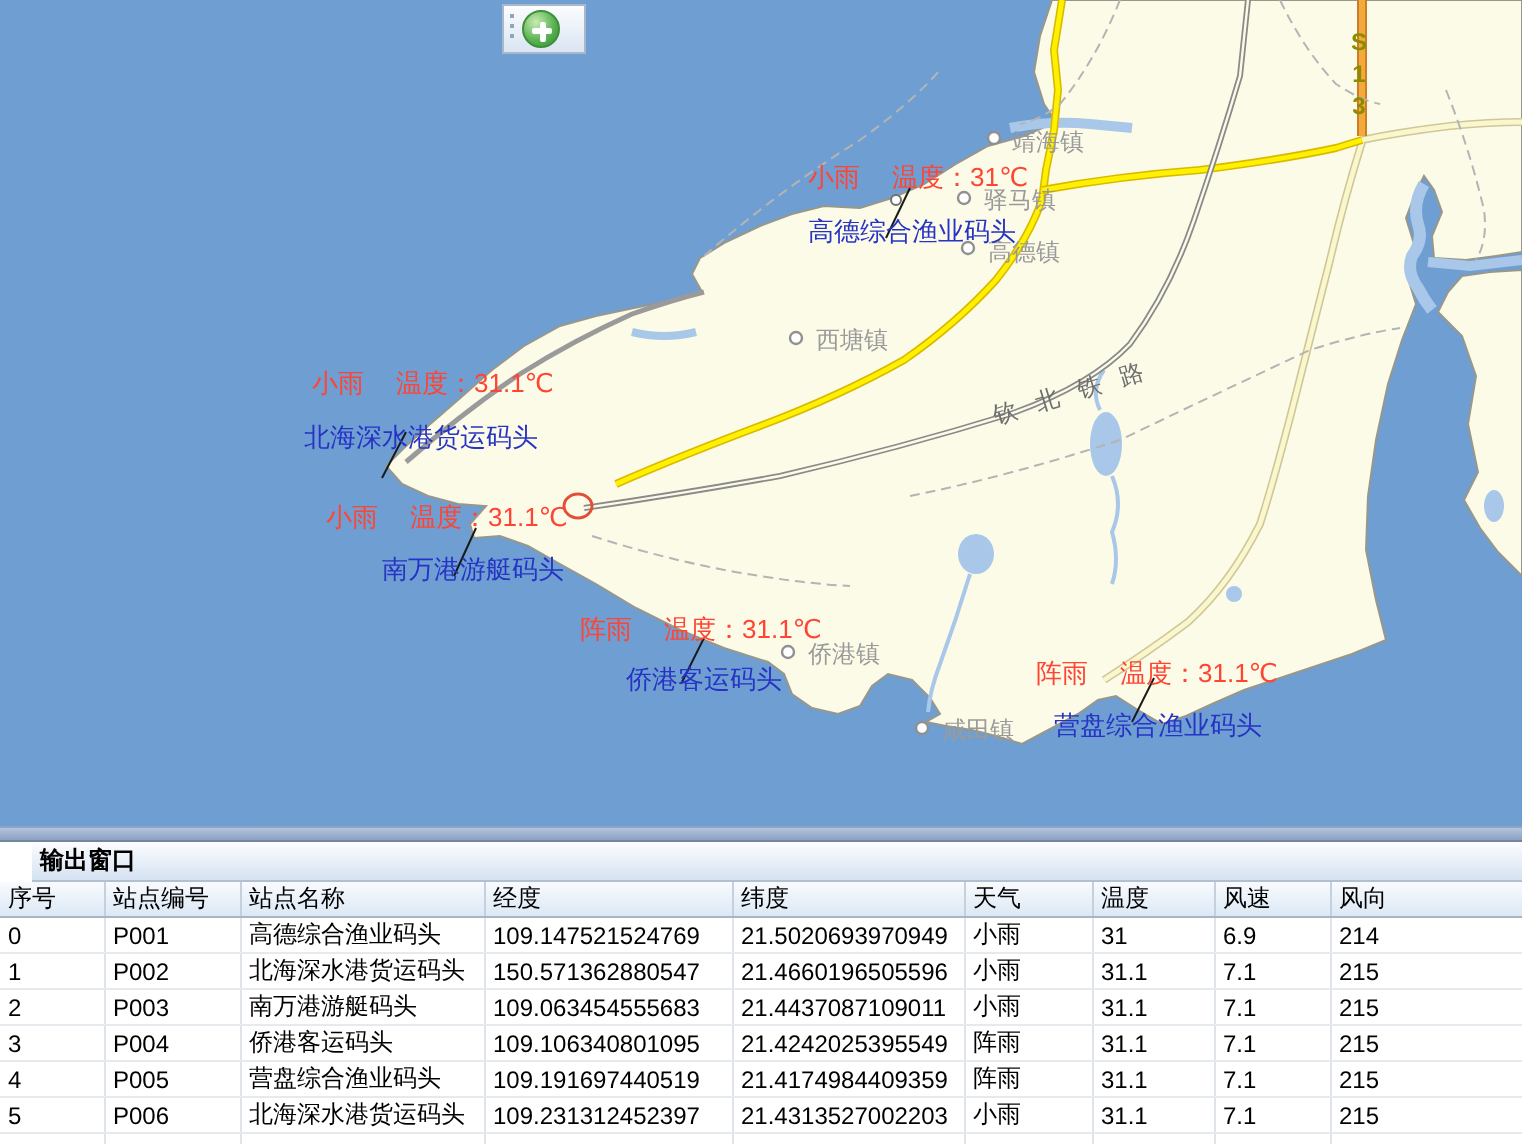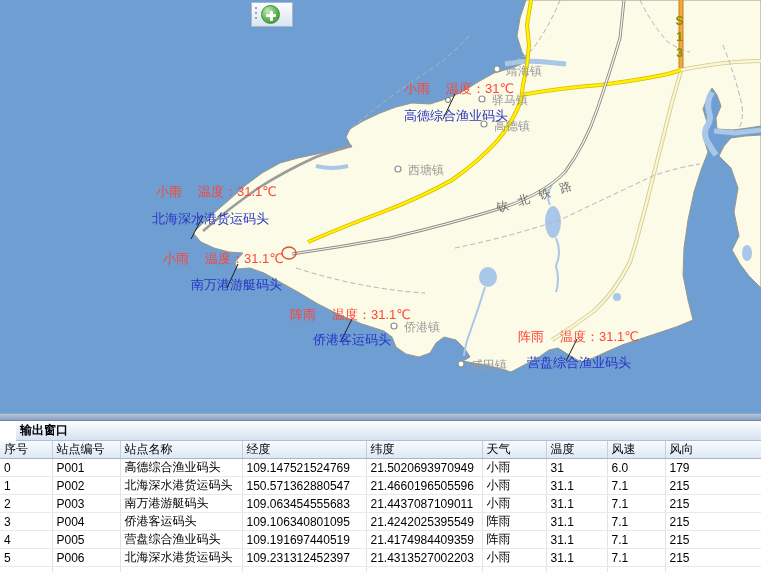--- a/index.html
+++ b/index.html
@@ -207,22 +207,22 @@
     </thead>
     <tbody>
       <tr>
         <td>0</td>
         <td>P001</td>
         <td>高德综合渔业码头</td>
         <td>109.147521524769</td>
         <td>21.5020693970949</td>
         <td>小雨</td>
         <td>31</td>
-        <td>6.0</td>
-        <td>179</td>
+        <td>6.9</td>
+        <td>214</td>
       </tr>
       <tr>
         <td>1</td>
         <td>P002</td>
         <td>北海深水港货运码头</td>
         <td>150.571362880547</td>
         <td>21.4660196505596</td>
         <td>小雨</td>
         <td>31.1</td>
         <td>7.1</td>

